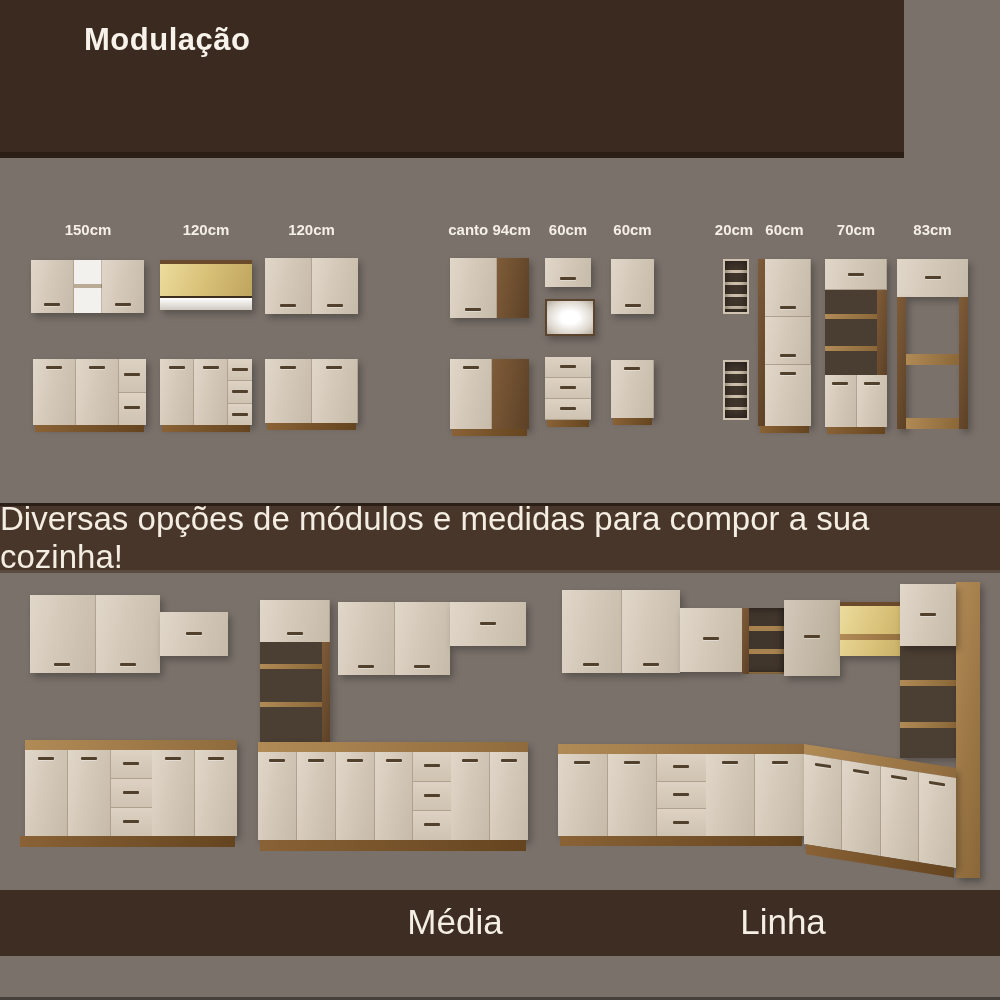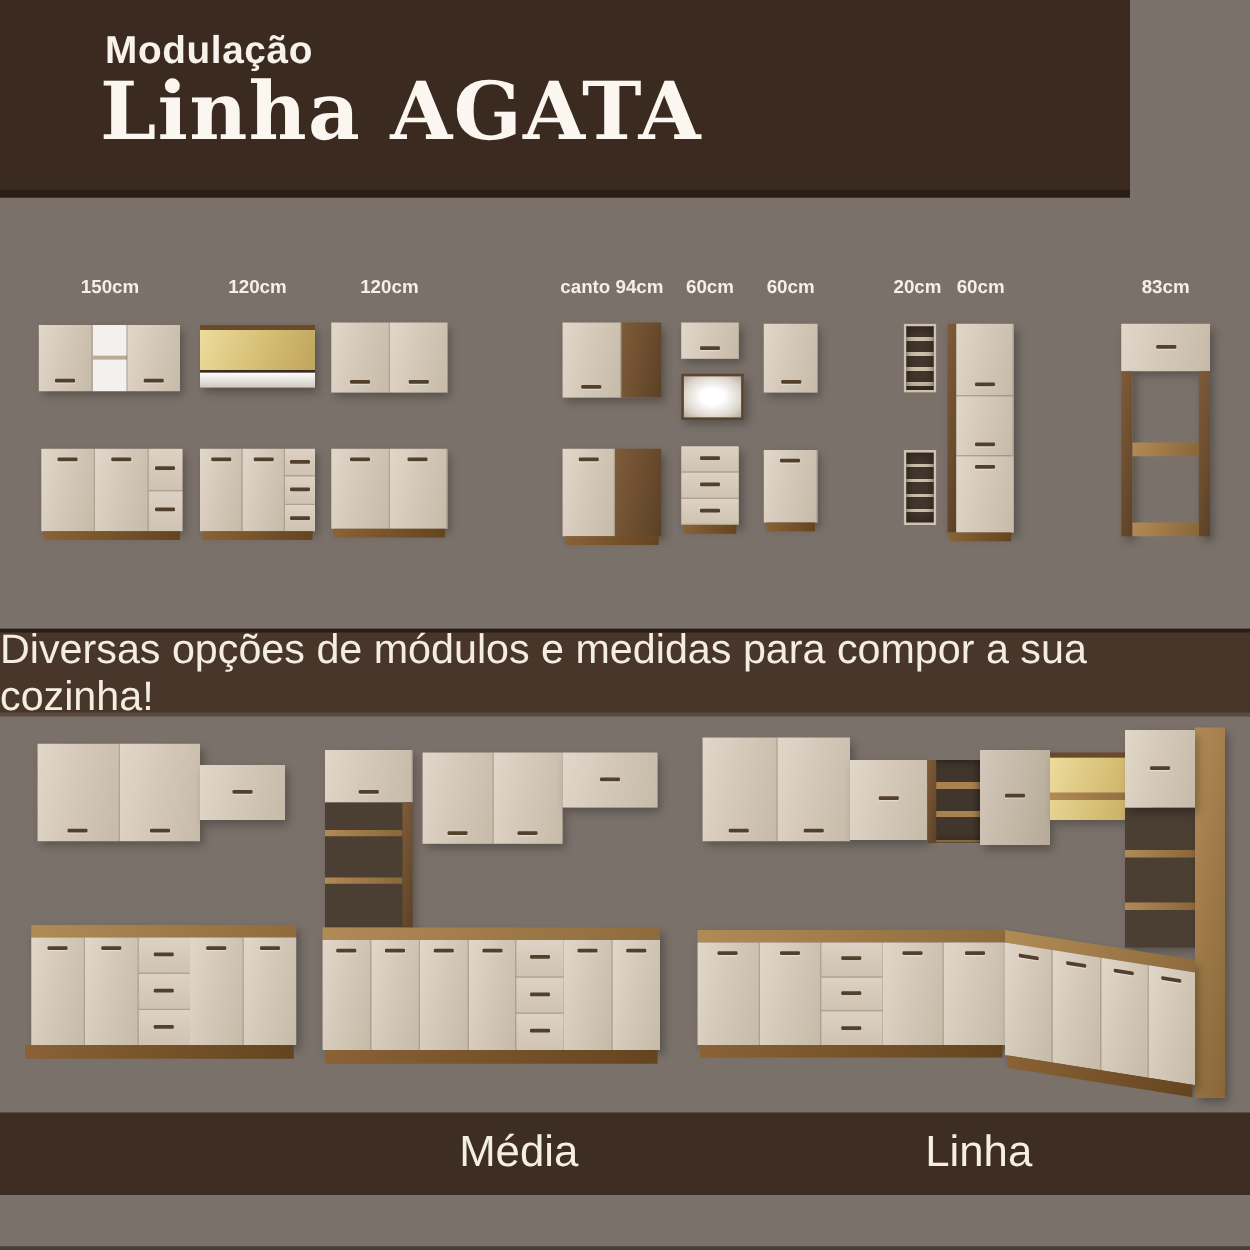--- a/index.html
+++ b/index.html
@@ -56,21 +56,20 @@
   .kitchen{position:absolute;}
   #footer{left:0;top:890px;width:1000px;height:66px;background:#3e2d23;}
   .klabel{position:absolute;top:12px;font-size:35px;color:#f5efe3;text-align:center;width:200px;}
   #bottomedge{left:0;top:997px;width:1000px;height:3px;background:#46403a;}
 </style>
 </head>
 <body>
 
 <div class="abs" id="header">
   <div class="abs" id="kicker">Modulação</div>
-  <div class="abs" id="title">Linha AGATA</div>
 </div>
 
 <div class="abs" id="modules">
 
   <div class="module" style="left:30px;width:116px;">
     <div class="mlabel">150cm</div>
     <div class="cab" style="left:1px;top:102px;width:113px;height:53px;">
       <div class="d"></div>
       <div class="open-mid"></div>
       <div class="d"></div>
@@ -169,20 +168,36 @@
       <div class="wood" style="flex:0 0 7px;"></div>
       <div style="flex:1;display:flex;flex-direction:column;">
         <div class="d" style="flex:0 0 34%;border-bottom:1px solid rgba(80,60,40,.32);"></div>
         <div class="d" style="flex:0 0 28%;border-bottom:1px solid rgba(80,60,40,.32);"></div>
         <div class="d dh-t" style="flex:1;"></div>
       </div>
       <div class="plinth"></div>
     </div>
   </div>
 
+  <div class="module" style="left:825px;width:62px;">
+    <div class="mlabel">70cm</div>
+    <div class="cab col" style="left:0;top:101px;width:62px;height:168px;flex-direction:column;">
+      <div class="d dh-m" style="flex:0 0 30px;border-bottom:1px solid rgba(80,60,40,.32);"></div>
+      <div style="flex:1;position:relative;background:#4a3d32;">
+        <div class="oak" style="position:absolute;left:0;right:10px;top:28%;height:5px;"></div>
+        <div class="oak" style="position:absolute;left:0;right:10px;top:66%;height:5px;"></div>
+        <div class="wood" style="position:absolute;right:0;top:0;bottom:0;width:10px;"></div>
+      </div>
+      <div style="flex:0 0 52px;display:flex;">
+        <div class="d dh-t"></div>
+        <div class="d dh-t"></div>
+      </div>
+      <div class="plinth"></div>
+    </div>
+  </div>
 
   <div class="module" style="left:897px;width:71px;">
     <div class="mlabel">83cm</div>
     <div class="abs" style="left:0;top:101px;width:71px;height:170px;">
       <div class="cab" style="left:0;top:0;width:71px;height:38px;">
         <div class="d dh-m"></div>
       </div>
       <div class="wood" style="position:absolute;left:0;top:38px;bottom:0;width:9px;box-shadow:3px 4px 7px rgba(0,0,0,.28);"></div>
       <div class="wood" style="position:absolute;right:0;top:38px;bottom:0;width:9px;box-shadow:3px 4px 7px rgba(0,0,0,.28);"></div>
       <div class="oak" style="position:absolute;left:9px;right:9px;top:56%;height:11px;"></div>
@@ -304,17 +319,17 @@
         <div class="d dh-t"></div>
         <div class="d dh-t"></div>
         <div class="d dh-t"></div>
       </div>
       <div class="plinth" style="height:10px;bottom:-10px;"></div>
     </div>
   </div>
 </div>
 
 <div class="abs" id="footer">
-  <div class="klabel" style="left:315px;">Média</div>
+  <div class="klabel" style="left:355px;">Média</div>
   <div class="klabel" style="left:683px;">Linha</div>
 </div>
 
 <div class="abs" id="bottomedge"></div>
 
 </body></html>

